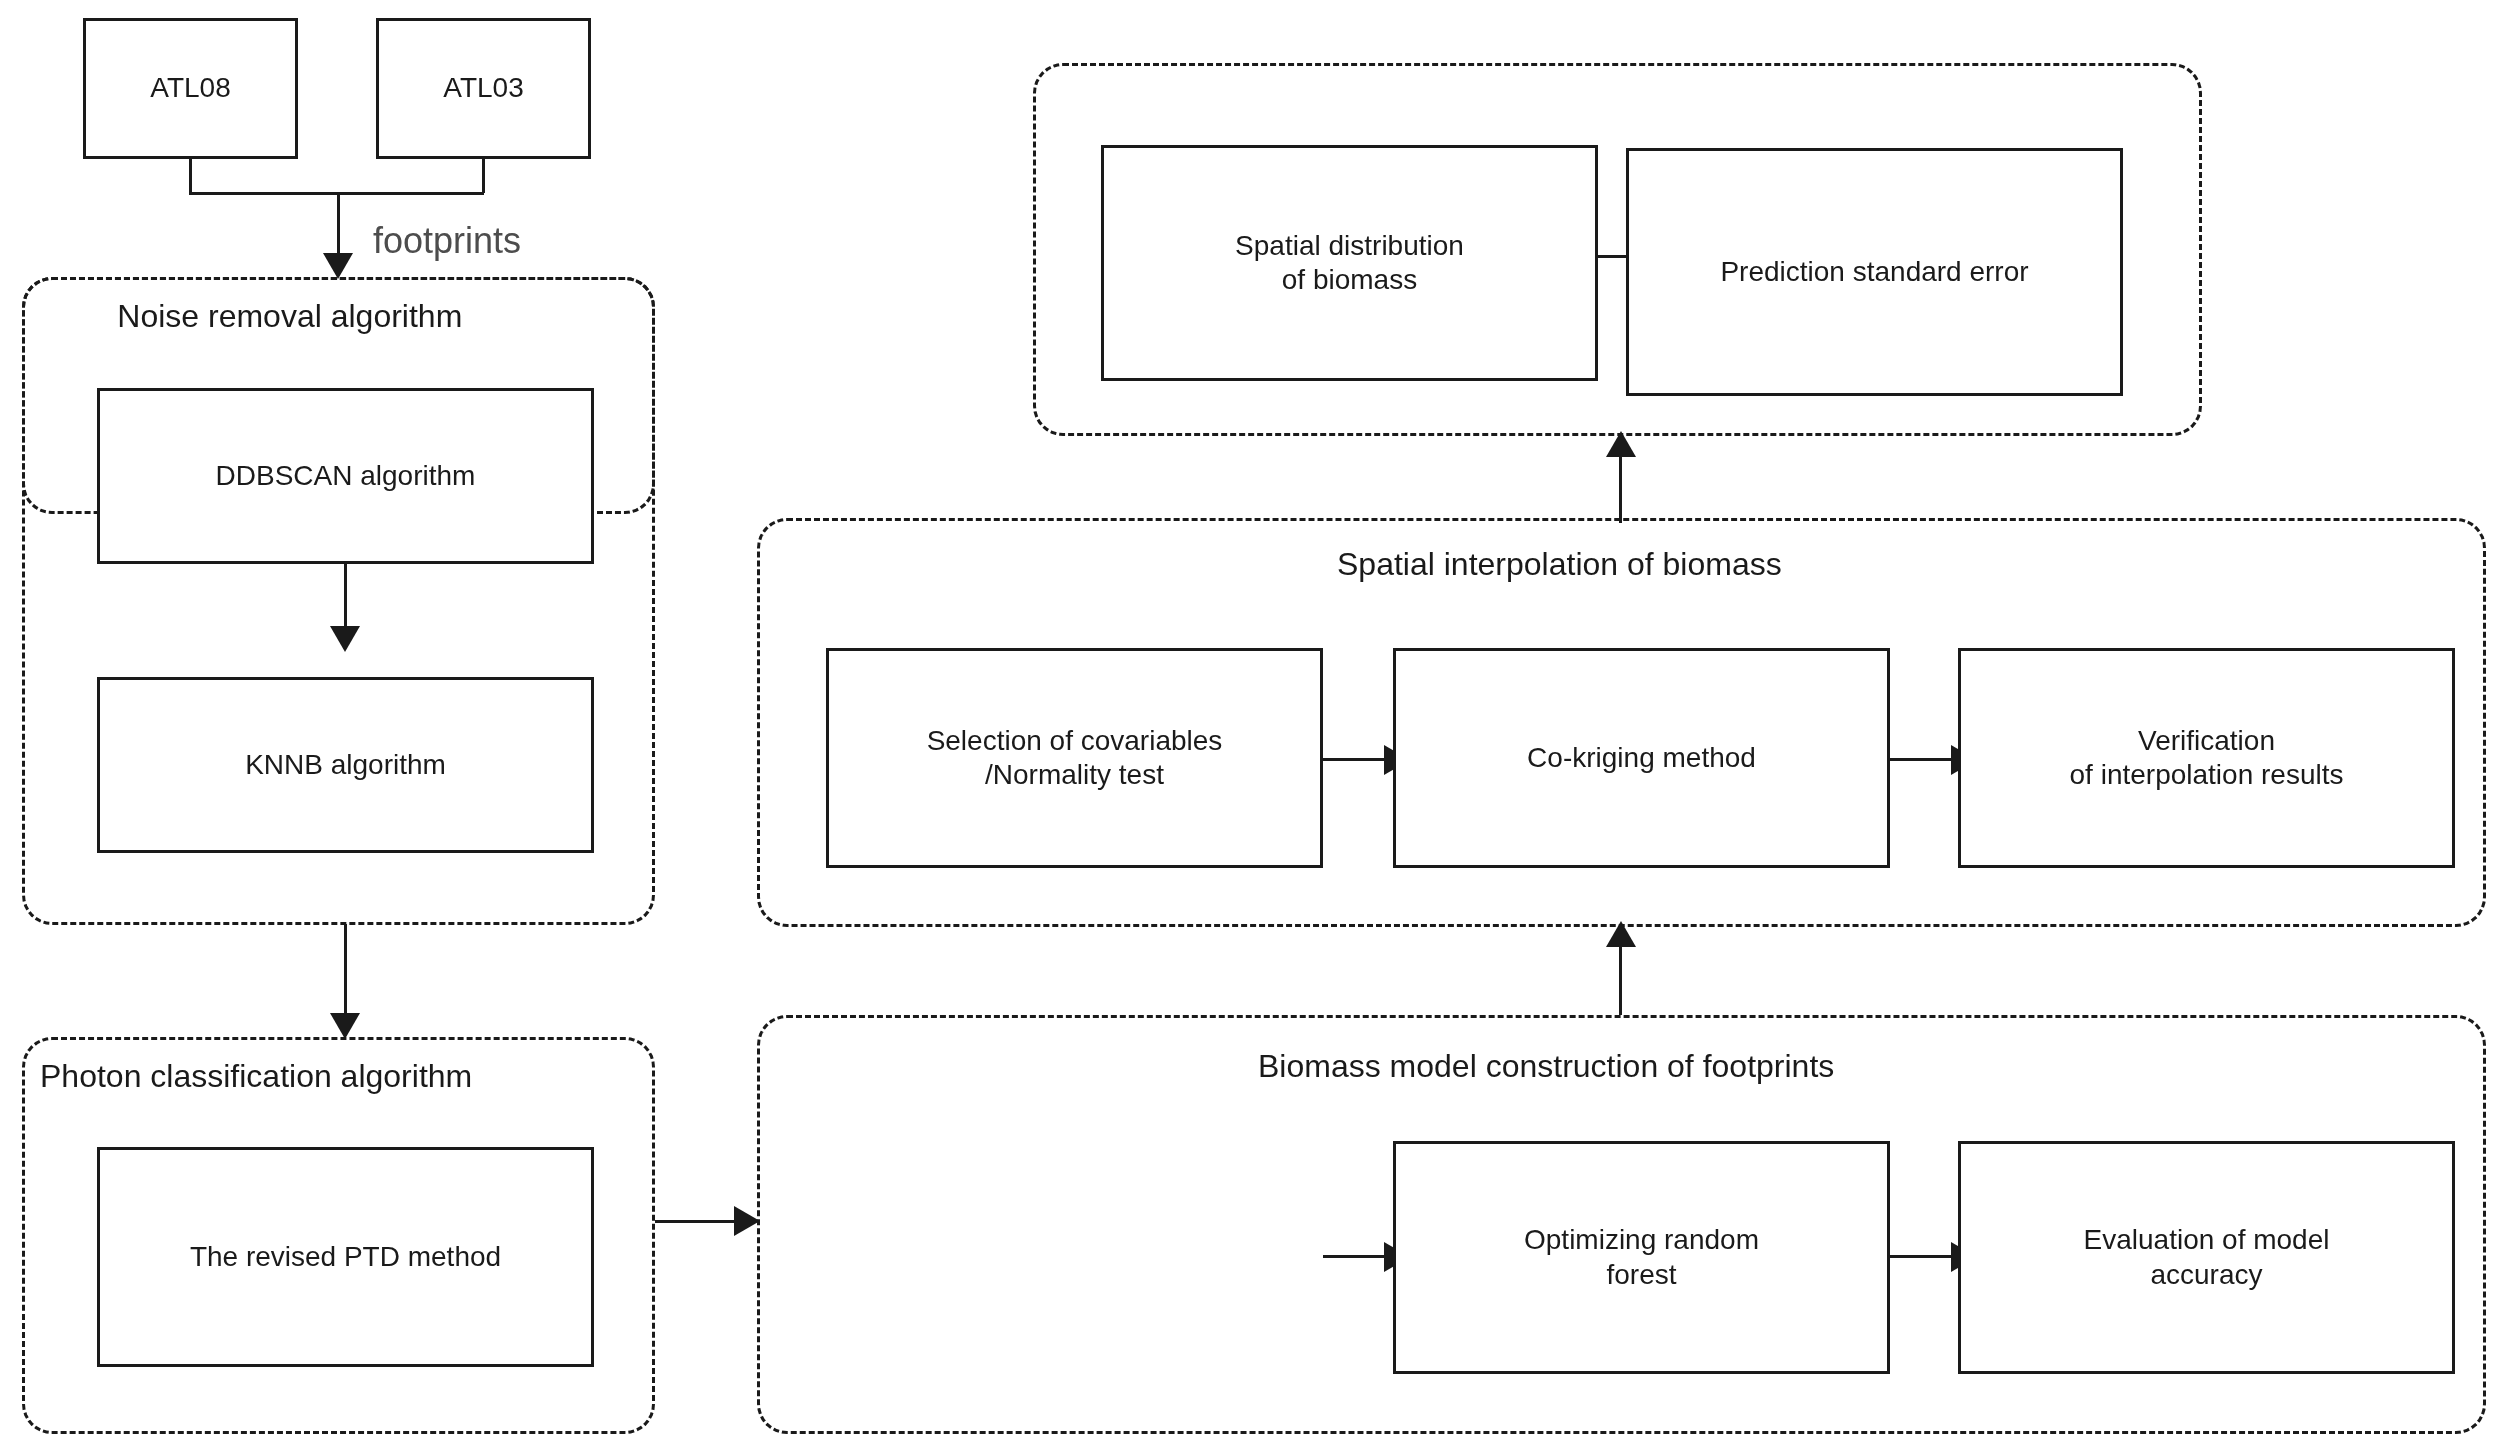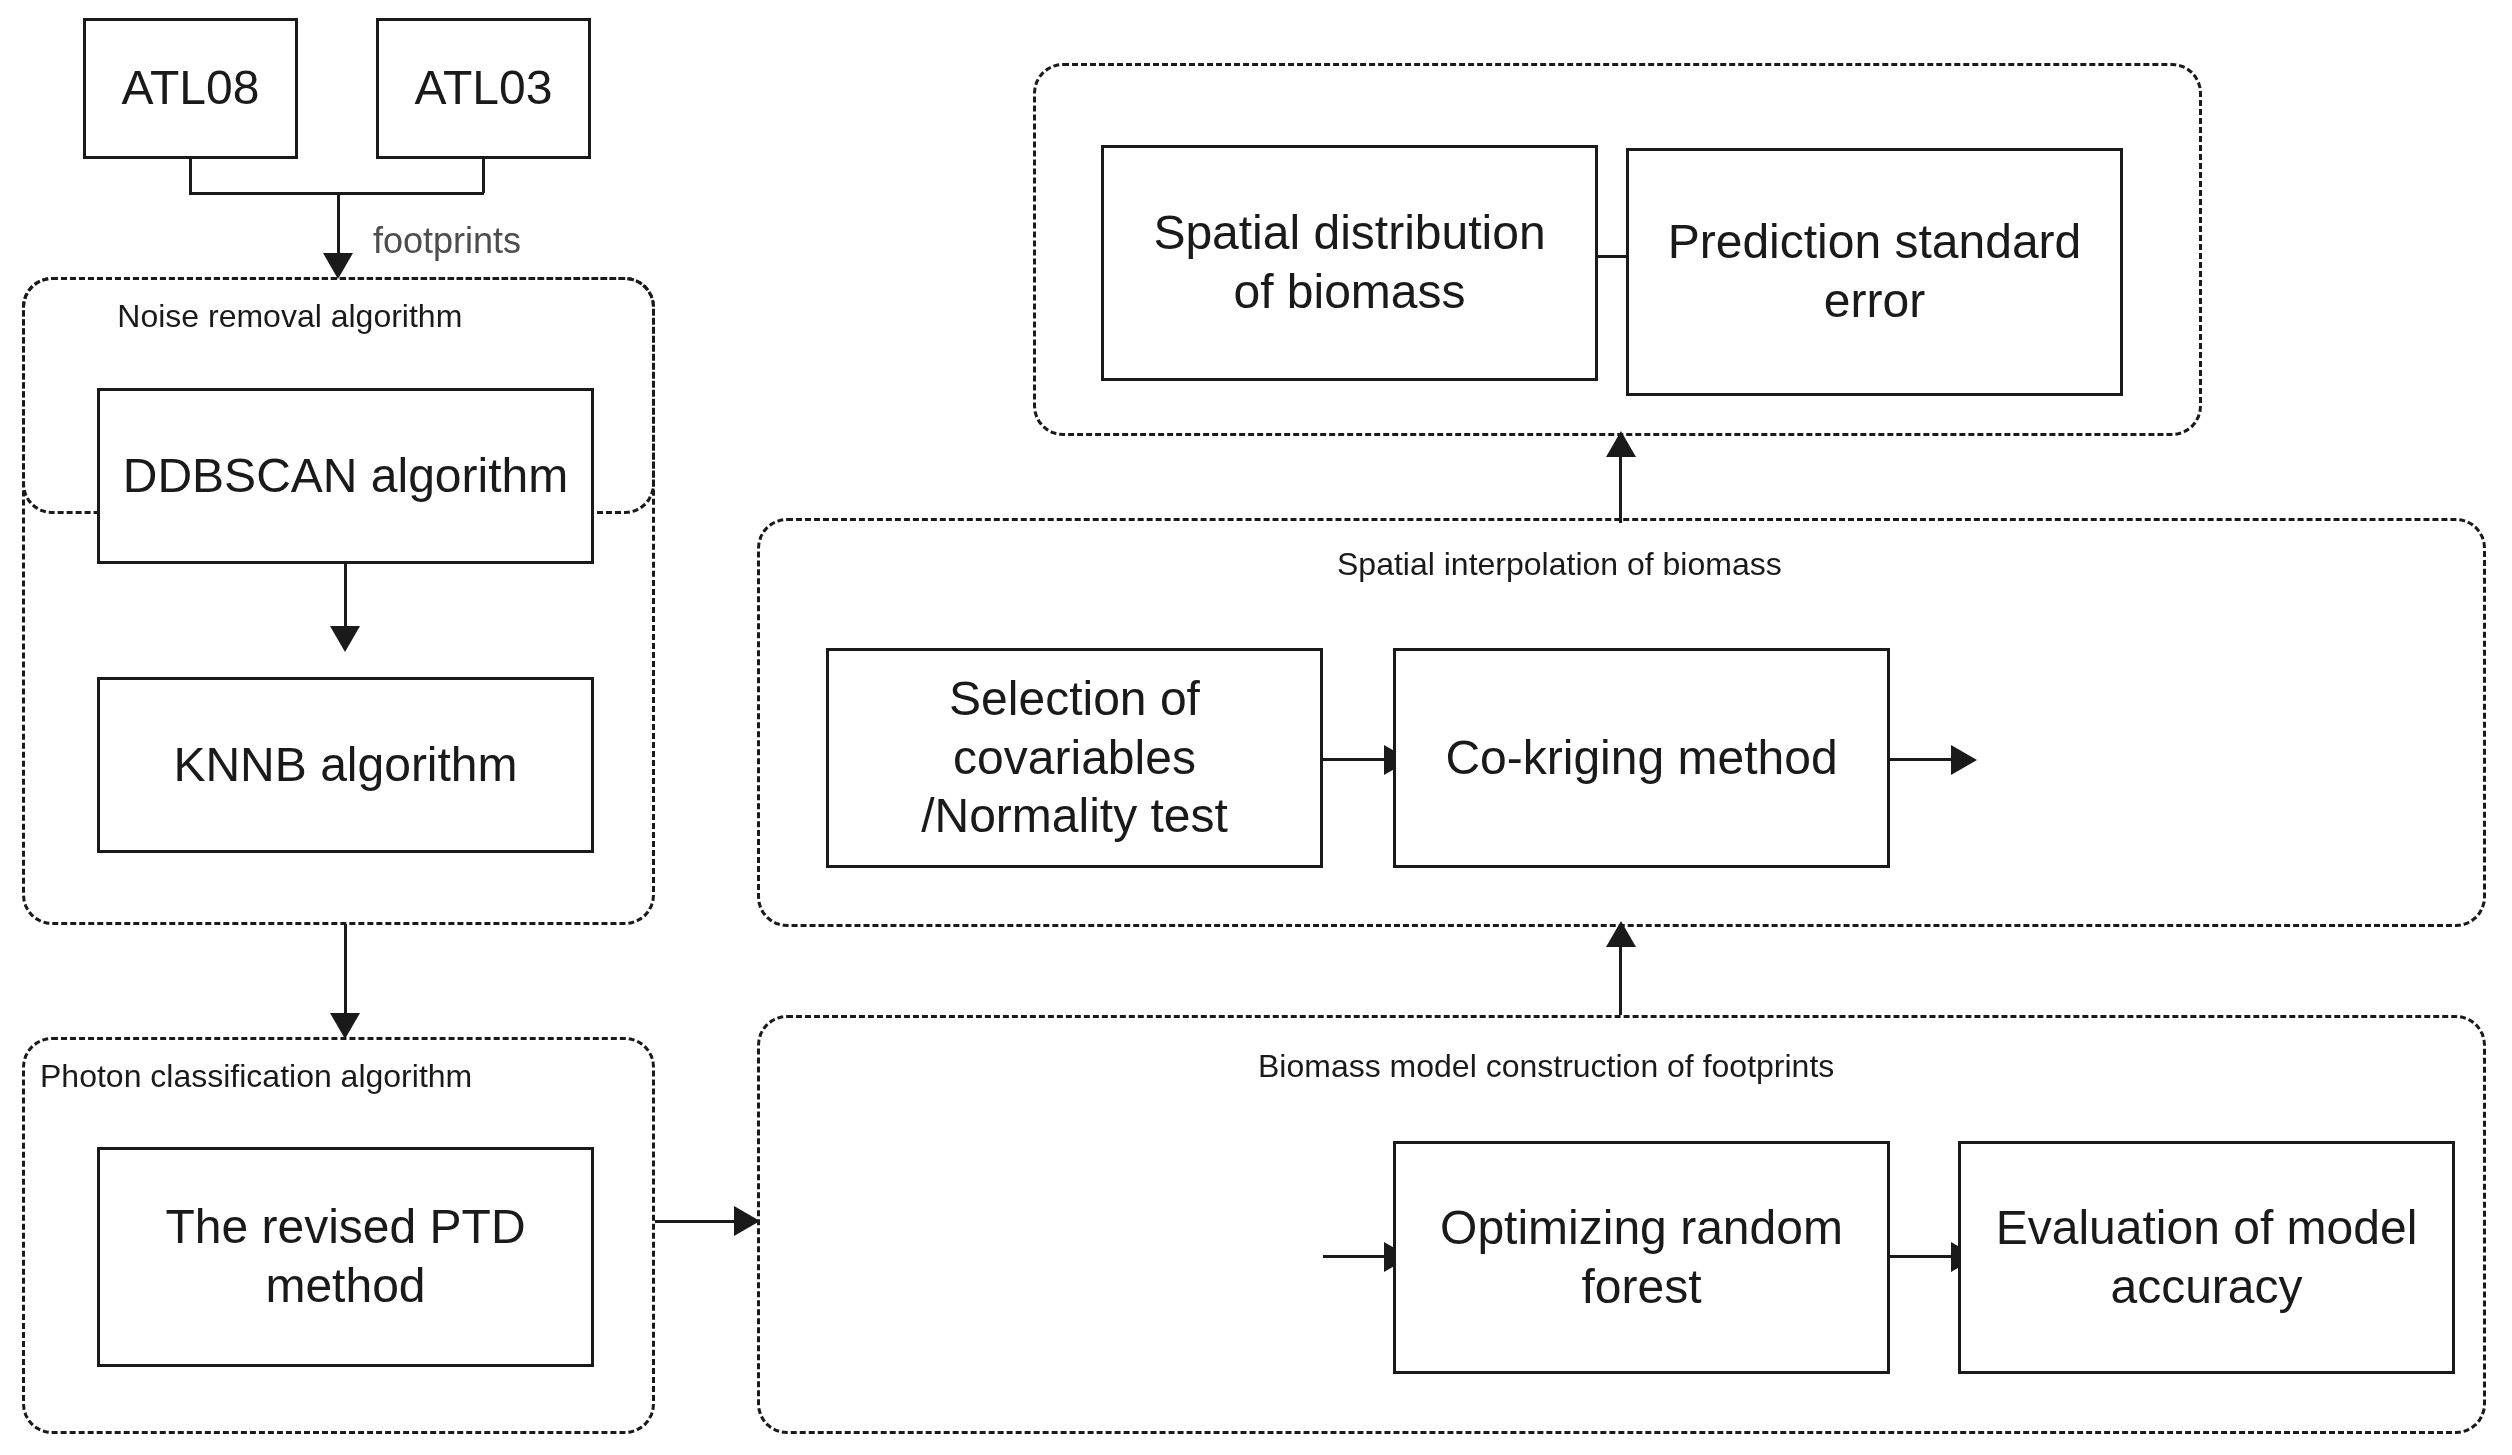--- a/index.html
+++ b/index.html
@@ -21,21 +21,21 @@
   .node {
     position: absolute;
     box-sizing: border-box;
     border: 3.5px solid #1a1a1a;
     background: #ffffff;
     display: flex;
     align-items: center;
     justify-content: center;
     text-align: center;
     color: #1a1a1a;
-    font-size: 48px;
+    font-size: 28px;
     line-height: 1.22;
     padding: 3.5px 8.8px;
     white-space: pre-line;
   }
 
   
   .group {
     position: absolute;
     box-sizing: border-box;
     border: 3.5px dashed #1a1a1a;
@@ -153,20 +153,22 @@
 /Normality test</div>
 
   <div class="hline" style="left:1323px; top:758px; width:63px;"></div>
   <div class="arrow-right" style="left:1384px; top:745px;"></div>
 
   <div class="node" style="left:1393px; top:648px; width:497px; height:220px;">Co-kriging method</div>
 
   <div class="hline" style="left:1890px; top:758px; width:63px;"></div>
   <div class="arrow-right" style="left:1951px; top:745px;"></div>
 
+  <div class="node" style="left:1958px; top:648px; width:497px; height:220px;">Verification
+of interpolation results</div>
 
   <div class="vline" style="left:1619px; top:435px; height:88px;"></div>
   <div class="arrow-up" style="left:1606px; top:431px;"></div>
 
   <div class="group" style="left:1033px; top:63px; width:1169px; height:373px;"></div>
 
   <div class="node" style="left:1101px; top:145px; width:497px; height:236px;">Spatial distribution
 of biomass</div>
 
   <div class="hline" style="left:1598px; top:255px; width:44px;"></div>

